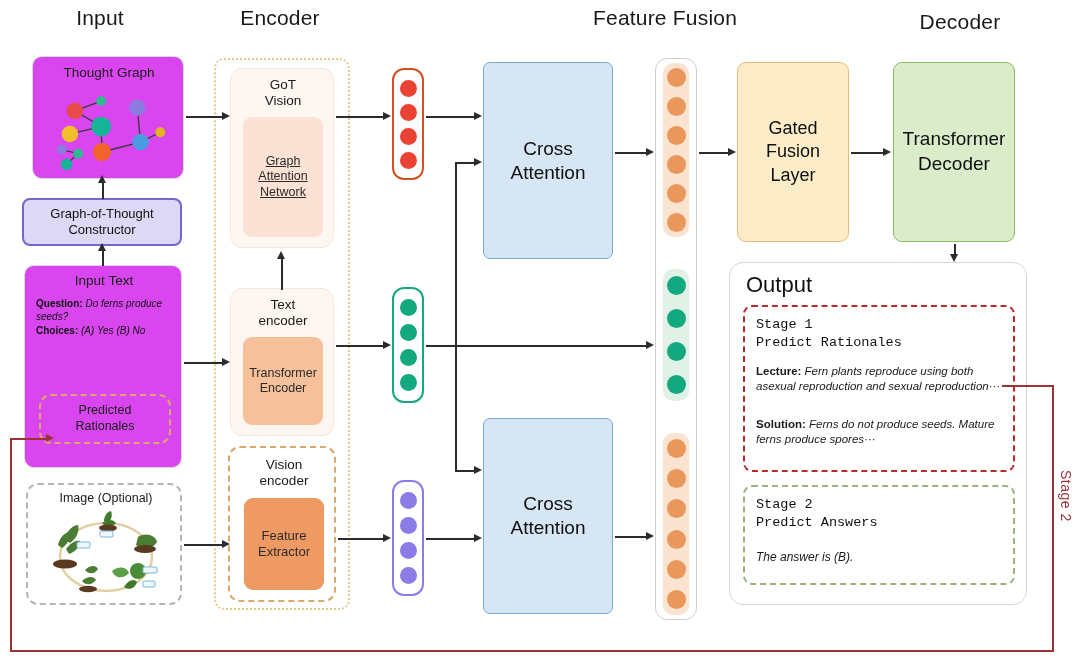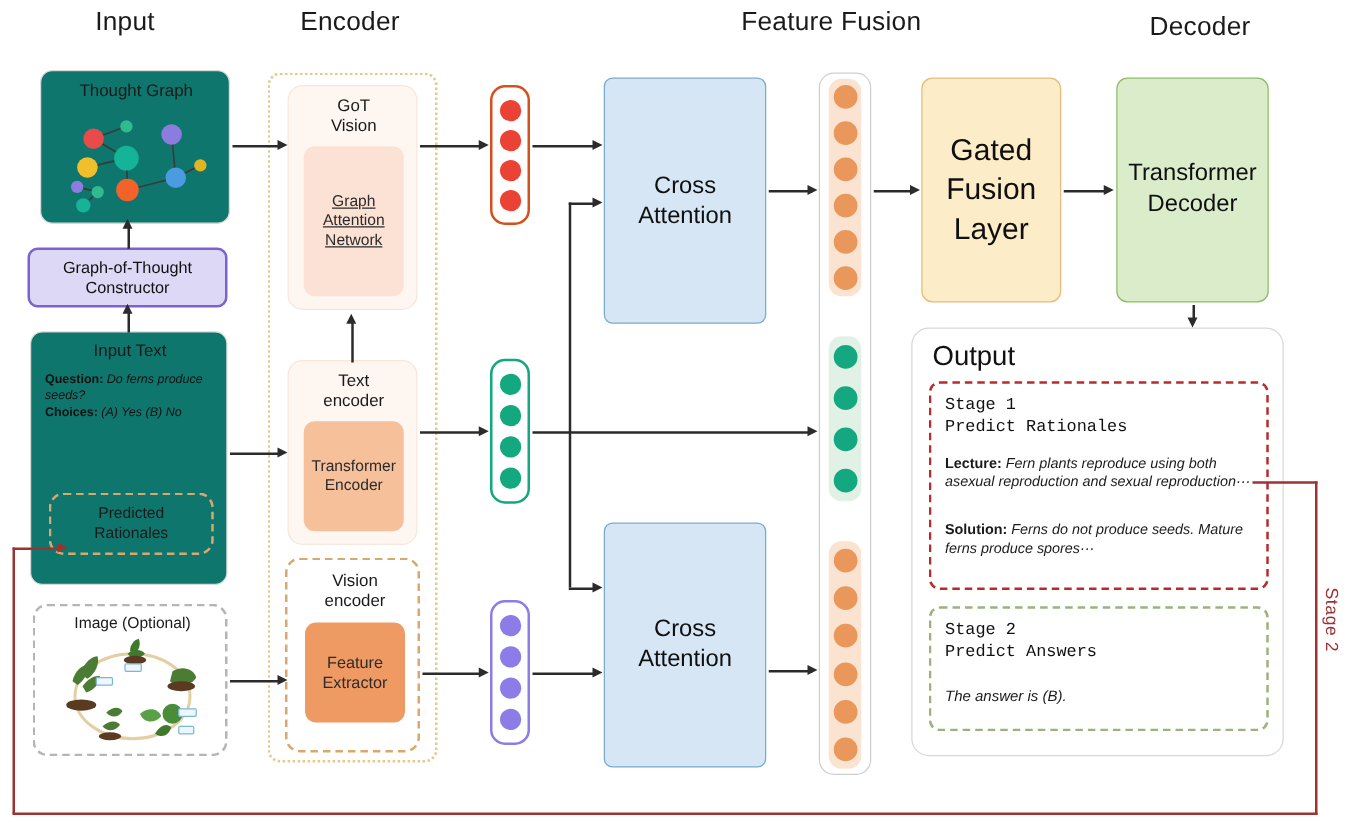--- a/index.html
+++ b/index.html
@@ -2,39 +2,39 @@
 <html><head>
 <meta charset="utf-8">
 <style>
   html,body{margin:0;padding:0;background:#ffffff;}
   body{width:1080px;height:664px;position:relative;overflow:hidden;
        font-family:"Liberation Sans","DejaVu Sans",sans-serif;color:#1a1a1a;}
   .abs{position:absolute;box-sizing:border-box;}
   .hdr{font-size:21px;color:#1a1a1a;text-align:center;white-space:nowrap;letter-spacing:.2px;}
 
   
-  .card{background:#0f766e;border:1.5px solid #d8d8d8;border-radius:10px;}
+  .card{background:#d946ef;border:1.5px solid #d8d8d8;border-radius:10px;}
   .title-c{text-align:center;font-size:13.5px;color:#1a1a1a;}
 
   .dotbox{border:2px dotted #e6c98a;border-radius:10px;background:transparent;}
   .dashbox{border:2px dashed #d9a86c;border-radius:12px;background:transparent;}
   .dashgray{border:2px dashed #b5b5b5;border-radius:12px;background:transparent;}
 
   .encshell{background:#fdf6f1;border:1.5px solid #f7e7db;border-radius:12px;}
   .inner-pale{background:#fbe2d4;border-radius:9px;display:flex;align-items:center;
               justify-content:center;text-align:center;font-size:12.5px;color:#2b2b2b;line-height:1.22;}
   .inner-mid{background:#f6c09a;border-radius:9px;display:flex;align-items:center;
              justify-content:center;text-align:center;font-size:12.5px;color:#2b2b2b;line-height:1.22;}
   .inner-deep{background:#ef9a62;border-radius:9px;display:flex;align-items:center;
               justify-content:center;text-align:center;font-size:13px;color:#2b2b2b;line-height:1.22;}
 
   .ca{background:#d6e6f5;border:1.5px solid #7aa9d0;border-radius:7px;display:flex;
       align-items:center;justify-content:center;text-align:center;font-size:19px;color:#101010;line-height:1.25;}
   .gfl{background:#fdecc8;border:1.5px solid #e8bb7a;border-radius:9px;display:flex;
-       align-items:center;justify-content:center;text-align:center;font-size:24px;color:#101010;line-height:1.3;}
+       align-items:center;justify-content:center;text-align:center;font-size:18px;color:#101010;line-height:1.3;}
   .dec{background:#dbeccb;border:1.5px solid #8cbd63;border-radius:9px;display:flex;
        align-items:center;justify-content:center;text-align:center;font-size:19px;color:#101010;line-height:1.3;}
 
   
   .tokcol{border-radius:12px;background:#fff;display:flex;flex-direction:column;
           align-items:center;justify-content:space-around;}
   .dot{border-radius:50%;}
 
   .fuseouter{background:#fff;border:1.5px solid #cfcfcf;border-radius:12px;
              display:flex;flex-direction:column;align-items:center;justify-content:space-between;padding:4px 0;}
@@ -167,21 +167,21 @@
 <div class="abs encshell" style="left:230px;top:288px;width:104px;height:148px;">
   <div class="abs title-c" style="left:0;top:8px;width:104px;white-space:pre-line;line-height:1.22;">Text
 encoder</div>
   <div class="abs inner-mid" style="left:12px;top:48px;width:80px;height:88px;white-space:pre-line;">Transformer
 Encoder</div>
 </div>
 
 <div class="abs dashbox" style="left:228px;top:446px;width:108px;height:156px;">
   <div class="abs title-c" style="left:0;top:9px;width:108px;white-space:pre-line;line-height:1.22;">Vision
 encoder</div>
-  <div class="abs inner-deep" style="left:14px;top:50px;width:80px;height:80px;white-space:pre-line;">Feature
+  <div class="abs inner-deep" style="left:14px;top:50px;width:80px;height:92px;white-space:pre-line;">Feature
 Extractor</div>
 </div>
 
 <div class="abs tokcol" style="left:392px;top:68px;width:32px;height:112px;border:2.5px solid #d4511f;padding:6px 0;">
   <span class="dot" style="width:17px;height:17px;background:#ea4335;"></span>
   <span class="dot" style="width:17px;height:17px;background:#ea4335;"></span>
   <span class="dot" style="width:17px;height:17px;background:#ea4335;"></span>
   <span class="dot" style="width:17px;height:17px;background:#ea4335;"></span>
 </div>
 

